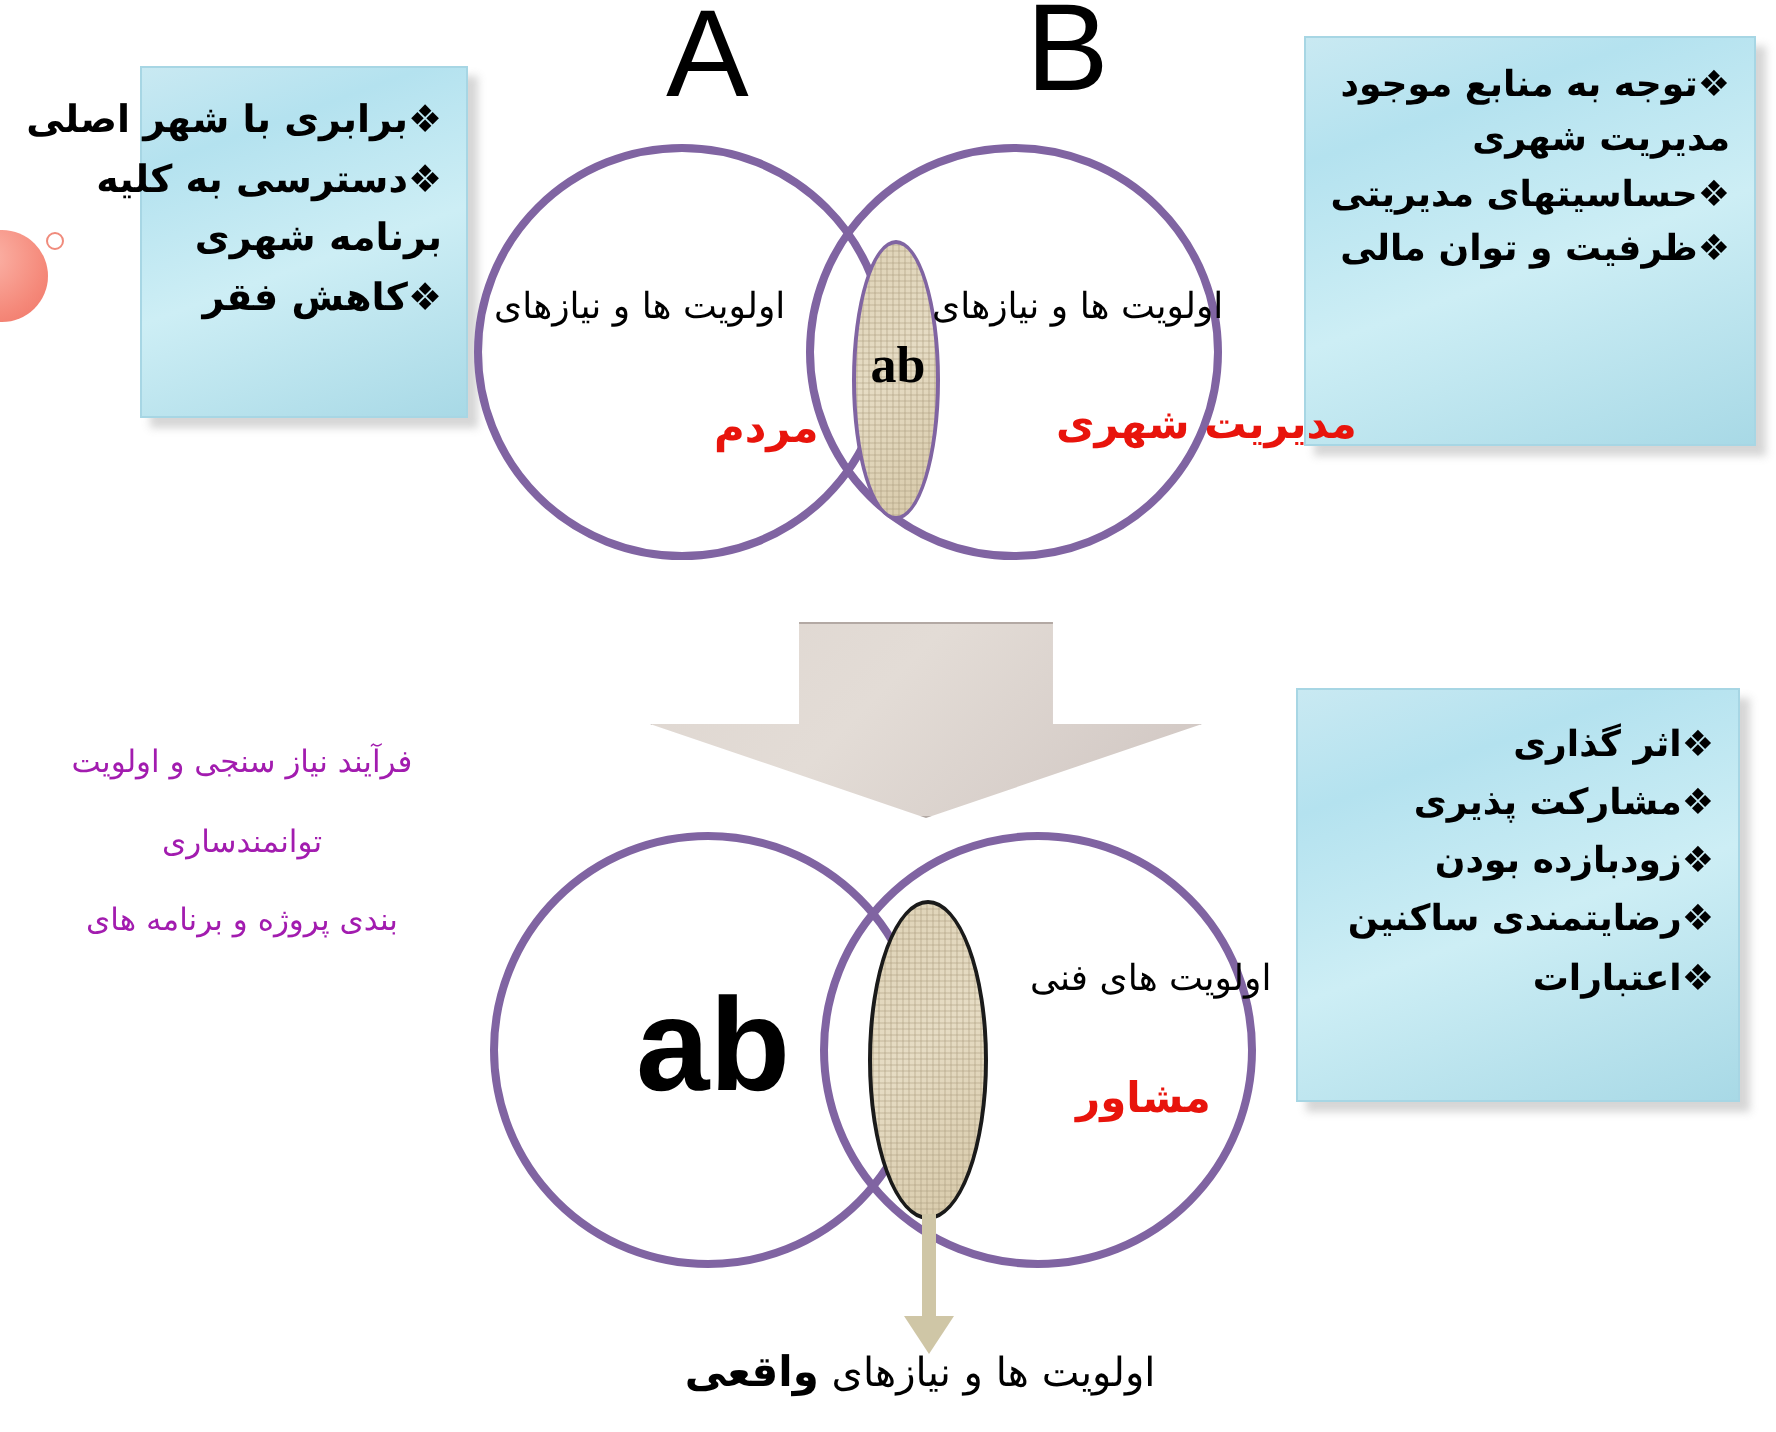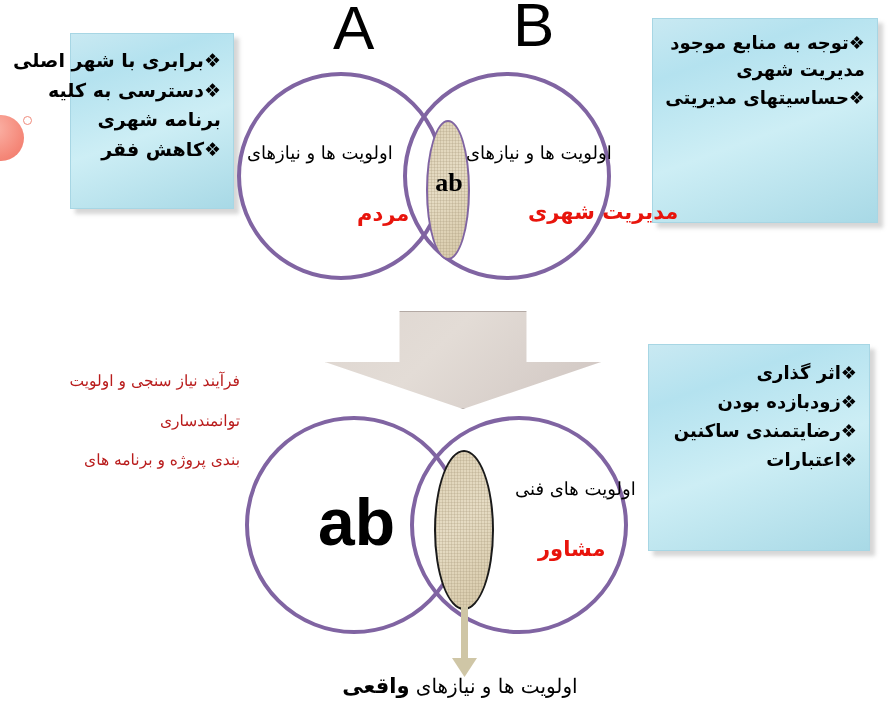--- a/index.html
+++ b/index.html
@@ -165,22 +165,22 @@
     background: #cfc6a6;
     clip-path: polygon(0% 0%, 100% 0%, 50% 100%);
   }
 
   
   #side-note {
     position: absolute;
     left: 2px; top: 362px;
     width: 238px;
     direction: rtl;
-    text-align: right;
-    color: #b91c1c;
+    text-align: center;
+    color: #a21caf;
     font-family: "DejaVu Serif", serif;
     font-size: 15.5px;
     line-height: 2.55;
   }
 
   
   #bottom-caption {
     position: absolute;
     left: 300px; top: 674px;
     width: 320px;
@@ -209,24 +209,26 @@
     <div class="line">❖برابری با شهر اصلی</div>
     <div class="line">❖دسترسی به کلیه</div>
     <div class="line">برنامه شهری</div>
     <div class="line">❖کاهش فقر</div>
   </div>
 
   <div class="callout" id="callout-tr">
     <div class="line">❖توجه به منابع موجود</div>
     <div class="line">مدیریت شهری</div>
     <div class="line">❖حساسیتهای مدیریتی</div>
+    <div class="line">❖ظرفیت و توان مالی</div>
   </div>
 
   <div class="callout" id="callout-br">
     <div class="line">❖اثر گذاری</div>
+    <div class="line">❖مشارکت پذیری</div>
     <div class="line">❖زودبازده بودن</div>
     <div class="line">❖رضایتمندی ساکنین</div>
     <div class="line">❖اعتبارات</div>
   </div>
 
   <div class="venn-circle" id="venn1-left"></div>
   <div class="venn-circle" id="venn1-right"></div>
   <div class="lens" id="lens1"></div>
 
   <div class="set-letter" id="label-A">A</div>

